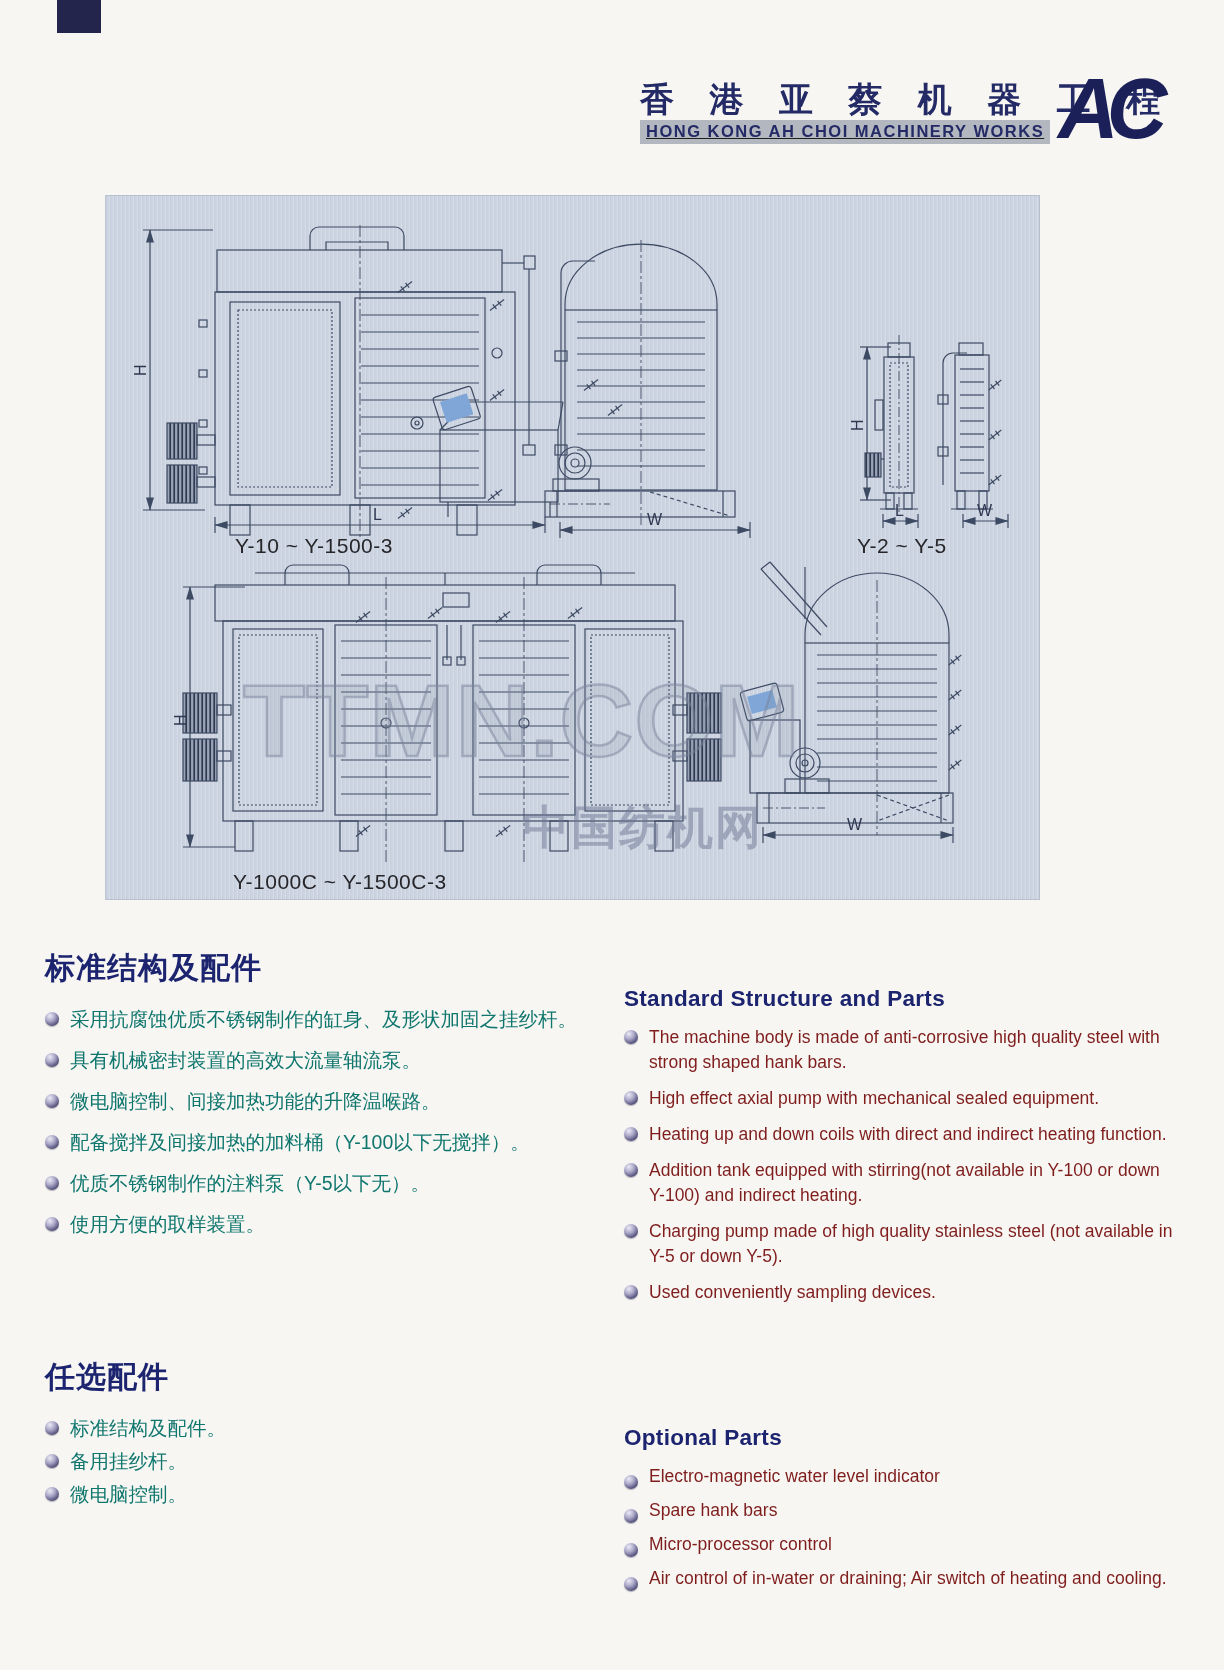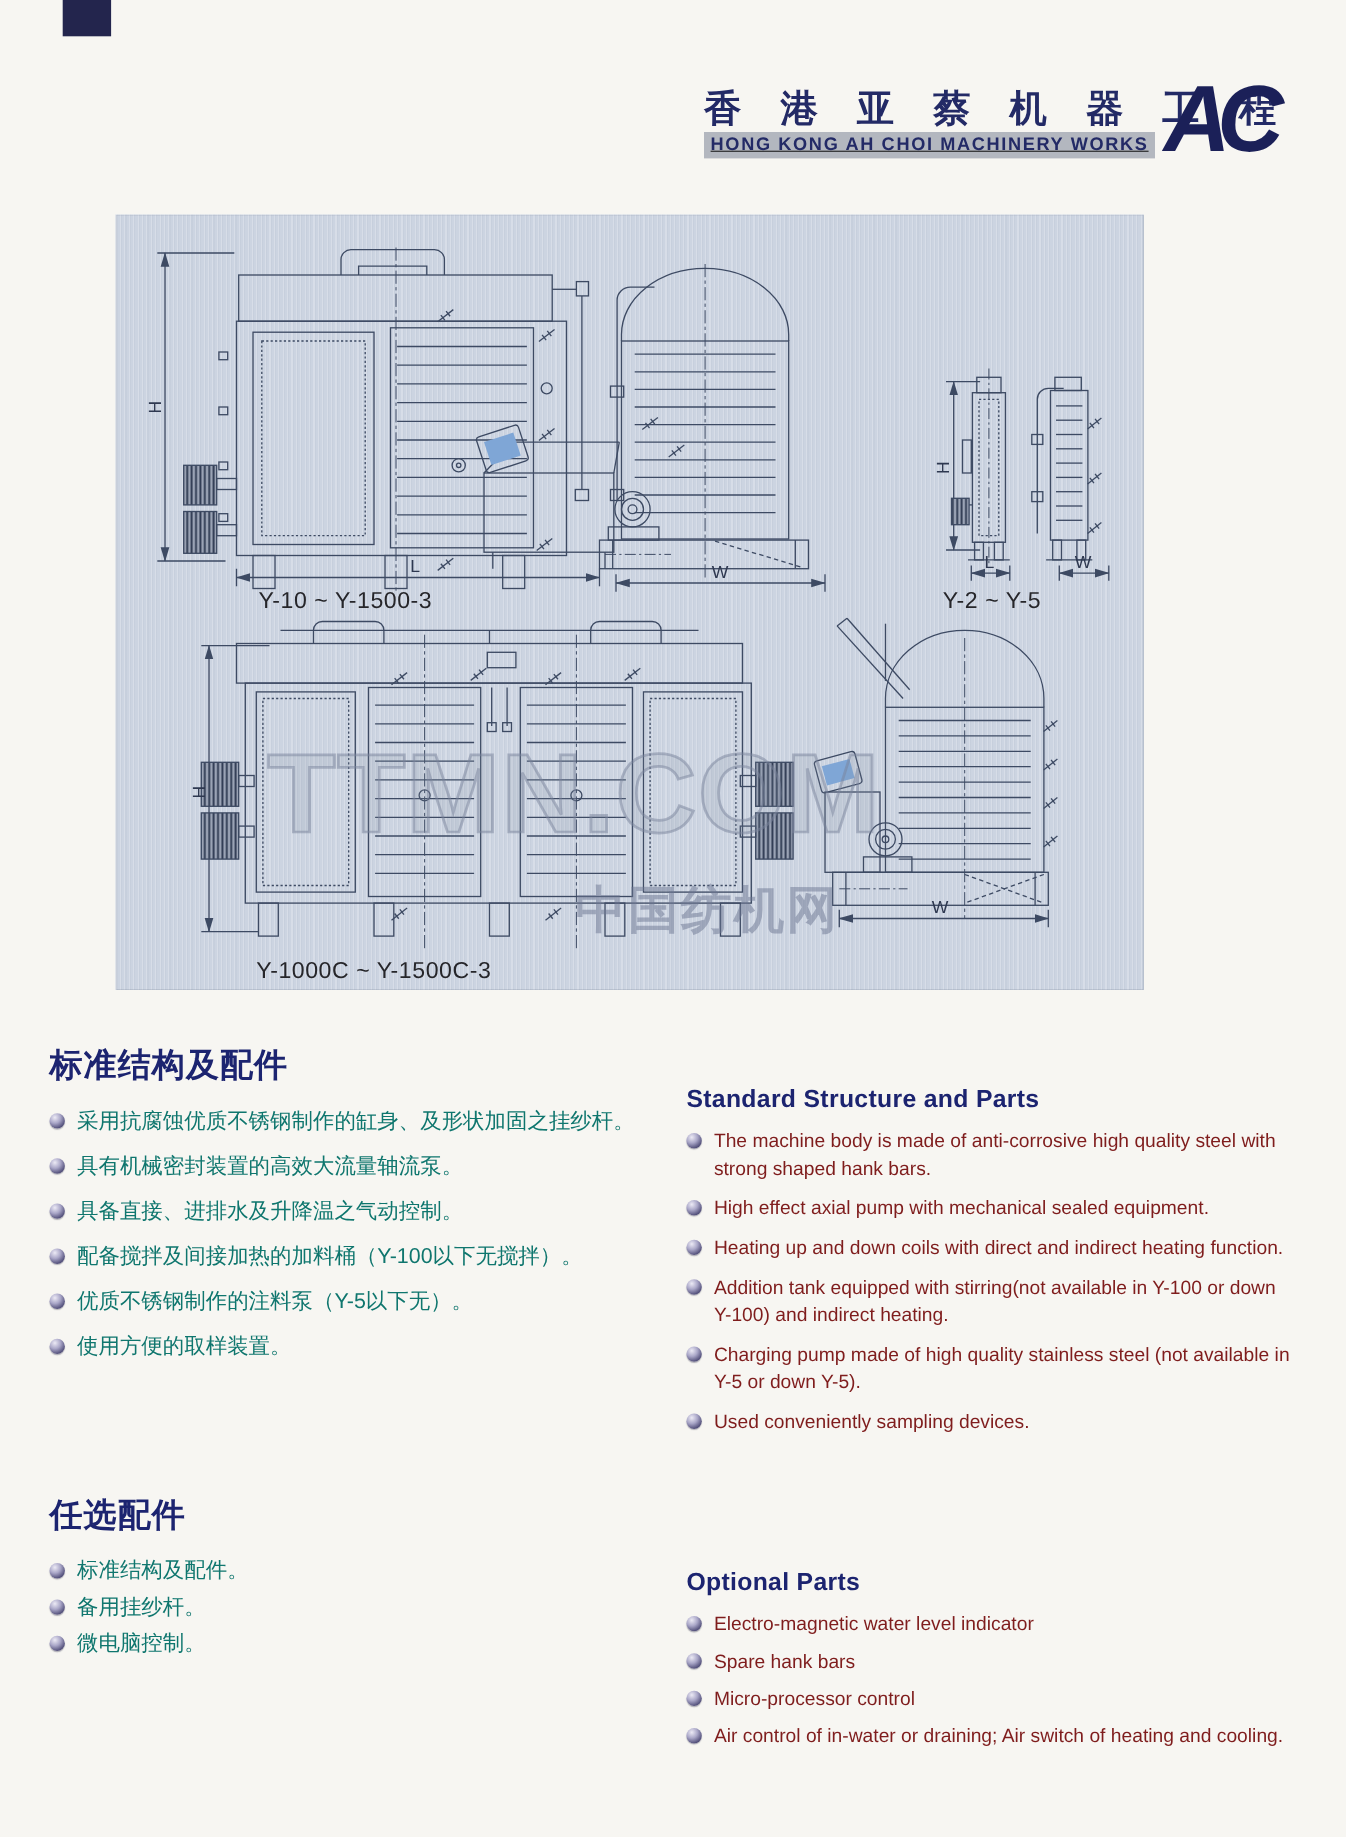--- a/index.html
+++ b/index.html
@@ -40,21 +40,21 @@
   ul.blist{list-style:none;margin:0;padding:0;}
   ul.blist li{display:flex;align-items:flex-start;}
   .sphere{width:14px;height:14px;border-radius:50%;flex:0 0 auto;margin-right:11px;
           background:radial-gradient(circle at 35% 28%,#eceaf5 0%,#aaa7c8 38%,#58557f 72%,#393760 100%);
           box-shadow:0 1px 1px rgba(40,40,70,.35);}
   .zh-items li{font-size:19.5px;line-height:29px;margin-bottom:12px;color:#0f766e;}
   .zh-items .sphere{margin-top:7px;}
   .zh-items.tight li{margin-bottom:4px;}
   .en-items li{font-size:17.5px;line-height:25px;margin-bottom:11px;color:#7f1d1d;}
   .en-items .sphere{margin-top:5px;}
-  .en-items.tight li{margin-bottom:9px;}
+  .en-items.tight li{margin-bottom:9px;align-items:flex-end;}
 
   
   .draw{stroke:#3d4a63;stroke-width:1.2;fill:none;}
   text.mlabel{fill:#26262a;font-size:21px;letter-spacing:.5px;font-family:"Liberation Sans","DejaVu Sans",sans-serif;}
   text.dlabel{fill:#2e3850;font-size:16px;font-family:"Liberation Sans","DejaVu Sans",sans-serif;}
 </style>
 </head>
 <body>
 
 <div class="page">
@@ -468,21 +468,21 @@
       <li>
           <span class="sphere"></span>
           <span>采用抗腐蚀优质不锈钢制作的缸身、及形状加固之挂纱杆。</span>
         </li>
       <li>
           <span class="sphere"></span>
           <span>具有机械密封装置的高效大流量轴流泵。</span>
         </li>
       <li>
           <span class="sphere"></span>
-          <span>具备直接、进排水及升降温之气动控制。</span>
+          <span>微电脑控制、间接加热功能的升降温喉路。</span>
         </li>
       <li>
           <span class="sphere"></span>
           <span>配备搅拌及间接加热的加料桶（Y-100以下无搅拌）。</span>
         </li>
       <li>
           <span class="sphere"></span>
           <span>优质不锈钢制作的注料泵（Y-5以下无）。</span>
         </li>
       <li>

